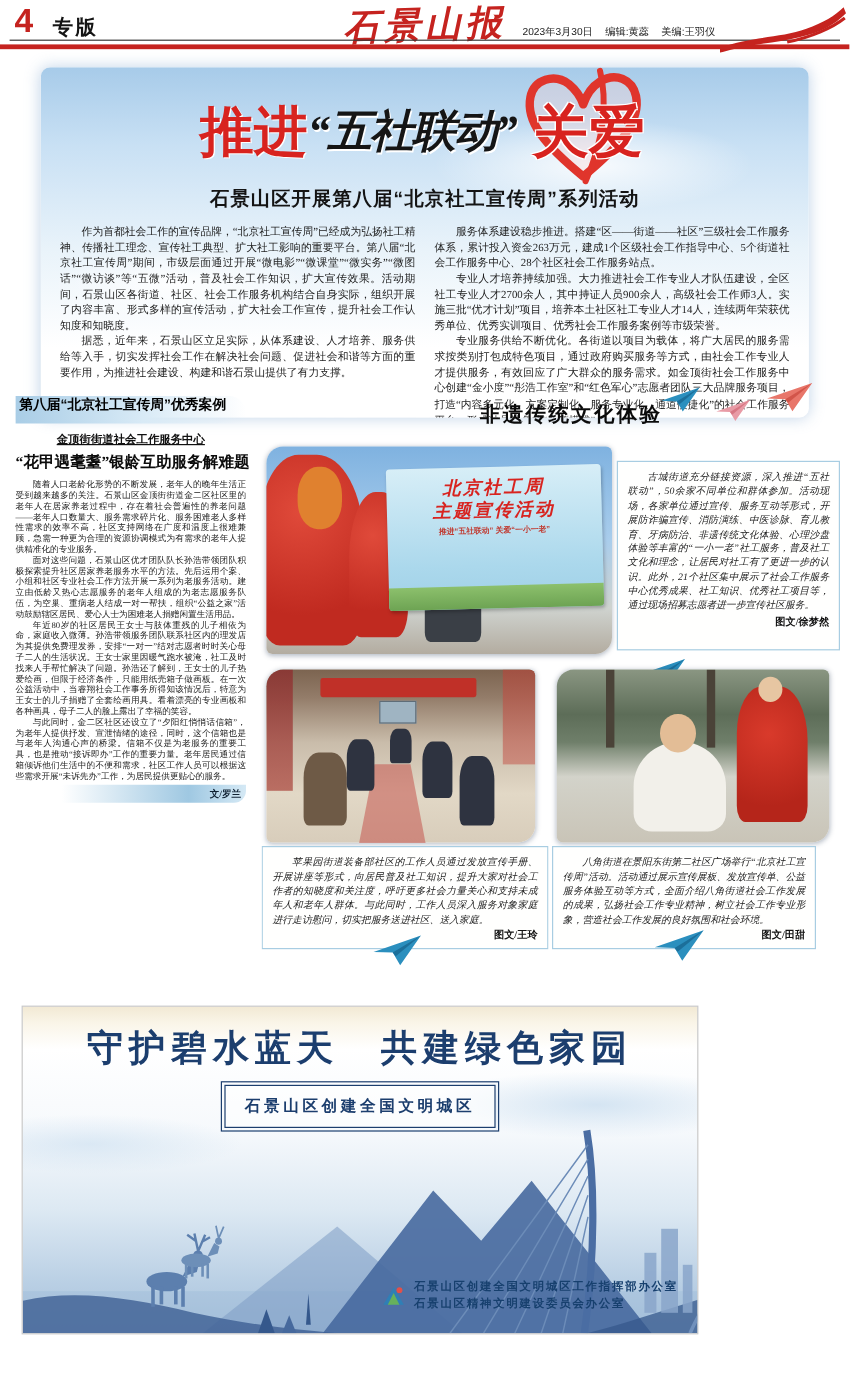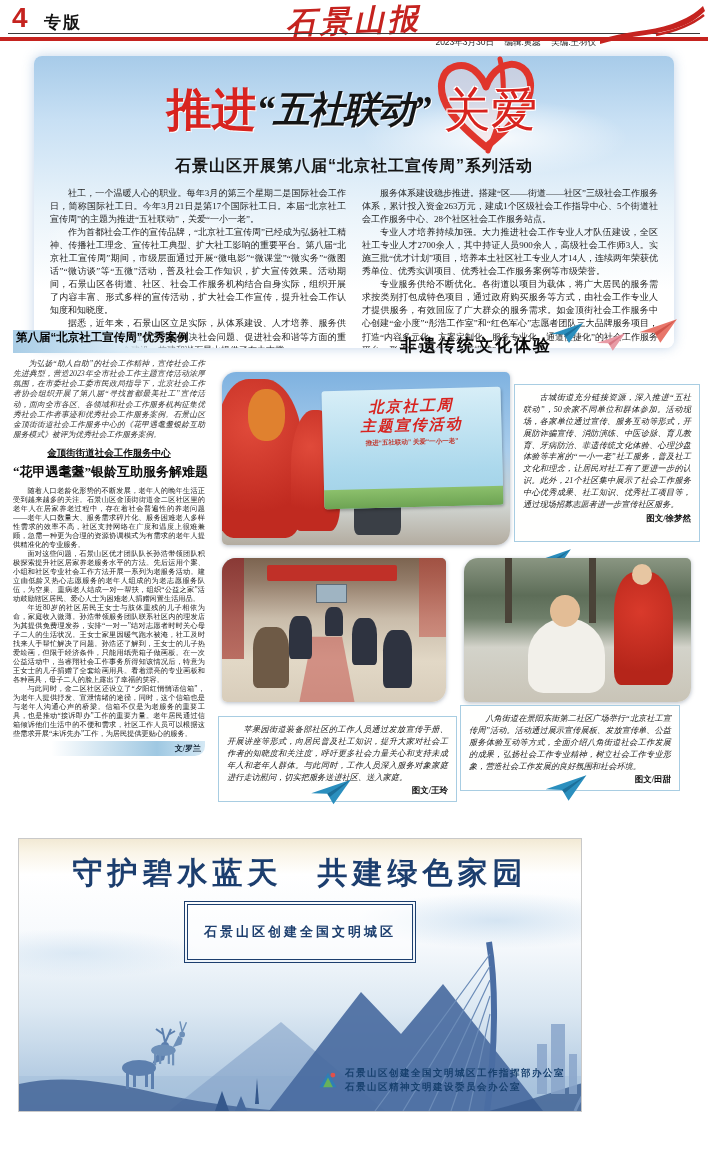--- a/index.html
+++ b/index.html
@@ -9,21 +9,21 @@
     background: #ffffff;
     font-family: "Liberation Serif", serif;
     color: #111;
   }
 
   
   .header { position: absolute; top: 0; left: 0; width: 708px; height: 46px; }
   .page-num { position: absolute; left: 12px; top: 2px; font: 900 28px "Liberation Sans", sans-serif; color: #c5231f; }
   .section-label { position: absolute; left: 44px; top: 11px; font: 700 17px "Liberation Sans", sans-serif; color: #141414; letter-spacing: 2px; }
   .masthead { position: absolute; left: 50%; top: 1px; transform: translateX(-50%) rotate(-2deg); font: 900 30px "Liberation Serif", serif; font-style: italic; color: #c5231f; letter-spacing: 4px; white-space: nowrap; }
-  .dateline { position: absolute; right: 112px; top: 37px; font: 400 8.5px "Liberation Sans", sans-serif; color: #222; white-space: nowrap; }
+  .dateline { position: absolute; right: 112px; top: 21px; font: 400 8.5px "Liberation Sans", sans-serif; color: #222; white-space: nowrap; }
   .dateline span { margin-left: 8px; }
   .hr-black { position: absolute; left: 8px; right: 8px; top: 33px; border-top: 1px solid #3a3a3a; }
   .hr-red { position: absolute; left: 0; right: 0; top: 37px; height: 4px; background: #c5231f; }
   .swoosh { position: absolute; right: 2px; top: 4px; }
 
   
   .lead {
     position: absolute; left: 34px; top: 56px; width: 640px; height: 292px;
     border-radius: 8px;
     background-image:
@@ -33,21 +33,21 @@
       linear-gradient(180deg, #a7cbe9 0%, #c8e0f4 22%, #e9f3fa 52%, #ffffff 80%);
     box-shadow: 0 0 12px rgba(120,160,205,.45);
     overflow: hidden;
   }
   .lead-title { position: relative; display: flex; align-items: center; justify-content: center; margin-top: 22px; height: 64px; }
   .t-seg { font-weight: 900; white-space: nowrap; }
   .t-red { font-family: "Liberation Sans", sans-serif; font-size: 45px; color: #d8231f; text-shadow: 1px 1px 0 #fff; }
   .t-black { font-family: "Liberation Serif", serif; font-style: italic; font-size: 37px; color: #151515; letter-spacing: -2px; text-shadow: 1px 1px 0 #fff; }
   .heart-seg { position: relative; margin: 0 4px 0 14px; }
   .heart-svg { position: absolute; left: -14px; top: -26px; }
-  .t-love { position: relative; z-index: 2; font-family: "Liberation Sans", sans-serif; font-weight: 400; font-size: 47px; color: #d8231f;
+  .t-love { position: relative; z-index: 2; font-family: "Liberation Sans", sans-serif; font-weight: 700; font-size: 47px; color: #d8231f;
             text-shadow: -1px -1px 0 #fff, 1px -1px 0 #fff, -1px 1px 0 #fff, 1px 1px 0 #fff; }
   .lead-subtitle { margin-top: 14px; text-align: center; font: 700 16px "Liberation Sans", sans-serif; color: #141414; letter-spacing: 1px; }
   .lead-cols { display: flex; gap: 16px; padding: 10px 16px 0 16px; }
   .lead-col { flex: 1; }
   .lead-col p { font-size: 9px; line-height: 1.45; text-align: justify; text-indent: 2em; color: #1c1c1c; }
 
   
   .case { position: absolute; left: 13px; top: 330px; width: 192px; }
   .case-banner {
     height: 23px; line-height: 23px; white-space: nowrap; padding-left: 3px;
@@ -99,36 +99,36 @@
   .photo-haircut { left: 250px; top: 232px; width: 227px; height: 144px;
     background: linear-gradient(180deg, #8a9682 0%, #5d6d58 26%, #6f7f6a 42%, #d3d3ca 62%, #c9c4b7 100%); }
   .hc-trunk { position: absolute; top: 0; width: 3%; height: 45%; background: #4a4338; }
   .hc-barber { position: absolute; right: 8%; top: 10%; width: 26%; height: 78%; background: radial-gradient(circle at 45% 35%, #d93a2b, #b5251a 75%); border-radius: 35% 40% 12% 12%; }
   .hc-barber-head { position: absolute; right: 17%; top: 4%; width: 9%; height: 15%; background: #e7c6a2; border-radius: 50%; }
   .hc-cape { position: absolute; left: 28%; top: 42%; width: 34%; height: 52%; background: #f2f0ea; border-radius: 50% 50% 20% 20%; }
   .hc-head { position: absolute; left: 38%; top: 26%; width: 13%; height: 22%; background: #e3bd96; border-radius: 50%; }
 
   .caption-box { position: absolute; border: 1px solid #a8cde2; background: #fffffe; padding: 7px 8px 4px 8px; }
   .caption-box.c1 { left: 300px; top: 58px; width: 186px; height: 158px; }
-  .caption-box.c2 { left: 4px; top: 379px; width: 239px; height: 86px; margin-top: 11px; }
+  .caption-box.c2 { left: 4px; top: 379px; width: 239px; height: 86px; }
   .caption-box.c3 { left: 246px; top: 379px; width: 220px; height: 86px; }
   .caption-text { font-size: 8.2px; line-height: 1.45; font-style: italic; text-align: justify; text-indent: 2em; color: #222; }
   .caption-credit { text-align: right; font: 700 8.5px "Liberation Serif", serif; color: #111; margin-top: 2px; }
 
   
   .banner {
     position: absolute; left: 18px; top: 838px; width: 564px; height: 274px;
     border: 1px solid #c9c9c9; overflow: hidden;
     background-image:
       radial-gradient(ellipse 200px 40px at 85% 30%, rgba(197,219,238,.7), rgba(197,219,238,0) 70%),
       radial-gradient(ellipse 180px 35px at 10% 42%, rgba(203,223,240,.6), rgba(203,223,240,0) 70%),
       linear-gradient(180deg, #f2e9d4 0%, #faf5e8 5%, #ffffff 13%, #f6f9fc 38%, #dde9f3 62%, #b9cfe4 85%, #a6c0da 100%);
   }
   .banner-title { margin-top: 14px; text-align: center; font: 700 30px "Liberation Serif", serif; color: #1c3e6e; letter-spacing: 5px; white-space: nowrap; }
-  .banner-subtitle-box { width: fit-content; margin: 10px auto 0 auto; border: 1px solid #1c3e6e; outline: 1px solid #1c3e6e; outline-offset: 2px; padding: 18px 16px;
+  .banner-subtitle-box { width: fit-content; margin: 10px auto 0 auto; border: 1px solid #1c3e6e; outline: 1px solid #1c3e6e; outline-offset: 2px; padding: 8px 16px;
     font: 700 13px "Liberation Serif", serif; color: #1c3e6e; letter-spacing: 3px; background: rgba(255,255,255,.55); }
   .banner-art { position: absolute; left: 0; bottom: 0; width: 672px; height: 185px; }
   .banner-orgs { position: absolute; right: 16px; bottom: 16px; display: flex; align-items: center; gap: 6px; }
   .banner-org-lines { font: 700 9.5px "Liberation Serif", serif; color: #17406e; line-height: 1.55; letter-spacing: 1.5px; white-space: nowrap; }
 </style>
 </head>
 <body>
 
 <div class="header">
   <div class="page-num">4</div>
@@ -155,36 +155,34 @@
       <svg class="heart-svg" width="112" height="104" viewBox="0 0 112 104">
         <path d="M56 94 C24 68 8 48 12 28 C15 13 32 8 44 17 C50 22 54 28 56 34 C58 28 62 20 70 15 C83 7 97 13 100 27 C104 47 88 68 56 94 Z" fill="rgba(247,210,208,0.35)" stroke="#e0352c" stroke-width="7" stroke-linejoin="round"></path>
         <path d="M70 6 C76 30 74 62 58 98" stroke="#e0352c" stroke-width="5" fill="none" stroke-linecap="round"></path>
       </svg>
       <span class="t-love">关爱</span>
     </span>
   </div>
   <div class="lead-subtitle">石景山区开展第八届“北京社工宣传周”系列活动</div>
   <div class="lead-cols">
     <div class="lead-col">
-      <p>社工，一个温暖人心的职业。每年3月的第三个星期二是国际社会工作日，简称国际社工日。今年3月21日是第17个国际社工日。本届“北京社工宣传周”的主题为推进“五社联动”，关爱“一小一老”。</p>
       <p>作为首都社会工作的宣传品牌，“北京社工宣传周”已经成为弘扬社工精神、传播社工理念、宣传社工典型、扩大社工影响的重要平台。第八届“北京社工宣传周”期间，市级层面通过开展“微电影”“微课堂”“微实务”“微图话”“微访谈”等“五微”活动，普及社会工作知识，扩大宣传效果。活动期间，石景山区各街道、社区、社会工作服务机构结合自身实际，组织开展了内容丰富、形式多样的宣传活动，扩大社会工作宣传，提升社会工作认知度和知晓度。</p>
       <p>据悉，近年来，石景山区立足实际，从体系建设、人才培养、服务供给等入手，切实发挥社会工作在解决社会问题、促进社会和谐等方面的重要作用，为推进社会建设、构建和谐石景山提供了有力支撑。</p>
     </div>
     <div class="lead-col">
       <p>服务体系建设稳步推进。搭建“区——街道——社区”三级社会工作服务体系，累计投入资金263万元，建成1个区级社会工作指导中心、5个街道社会工作服务中心、28个社区社会工作服务站点。</p>
       <p>专业人才培养持续加强。大力推进社会工作专业人才队伍建设，全区社工专业人才2700余人，其中持证人员900余人，高级社会工作师3人。实施三批“优才计划”项目，培养本土社区社工专业人才14人，连续两年荣获优秀单位、优秀实训项目、优秀社会工作服务案例等市级荣誉。</p>
       <p>专业服务供给不断优化。各街道以项目为载体，将广大居民的服务需求按类别打包成特色项目，通过政府购买服务等方式，由社会工作专业人才提供服务，有效回应了广大群众的服务需求。如金顶街社会工作服务中心创建“金小度”“彤浩工作室”和“红色军心”志愿者团队三大品牌服务项目，打造“内容多元化、方案定制化、服务专业化、通道便捷化”的社会工作服务平台，形成独具特色的“金顶模式”。</p>
 
     </div>
   </div>
 </div>
 
 <div class="case">
   <div class="case-banner">第八届“北京社工宣传周”优秀案例</div>
-  <div class="case-intro">为弘扬“助人自助”的社会工作精神，宣传社会工作先进典型，营造2023年全市社会工作主题宣传活动浓厚氛围，在市委社会工委市民政局指导下，北京社会工作者协会组织开展了第八届“寻找首都最美社工”宣传活动，面向全市各区、各领域和社会工作服务机构征集优秀社会工作者事迹和优秀社会工作服务案例。石景山区金顶街街道社会工作服务中心的《花甲遇耄耋银龄互助服务模式》被评为优秀社会工作服务案例。</div>
   <div class="case-org">金顶街街道社会工作服务中心</div>
   <div class="case-title">“花甲遇耄耋”银龄互助服务解难题</div>
   <div class="case-body">
     <p>随着人口老龄化形势的不断发展，老年人的晚年生活正受到越来越多的关注。石景山区金顶街街道金二区社区里的老年人在居家养老过程中，存在着社会普遍性的养老问题——老年人口数量大、服务需求碎片化、服务困难老人多样性需求的效率不高，社区支持网络在广度和温度上很难兼顾，急需一种更为合理的资源协调模式为有需求的老年人提供精准化的专业服务。</p>
     <p>面对这些问题，石景山区优才团队队长孙浩带领团队积极探索提升社区居家养老服务水平的方法。先后运用个案、小组和社区专业社会工作方法开展一系列为老服务活动。建立由低龄又热心志愿服务的老年人组成的为老志愿服务队伍，为空巢、重病老人结成一对一帮扶，组织“公益之家”活动鼓励辖区居民、爱心人士为困难老人捐赠闲置生活用品。</p>
     <p>年近80岁的社区居民王女士与肢体重残的儿子相依为命，家庭收入微薄。孙浩带领服务团队联系社区内的理发店为其提供免费理发券，安排“一对一”结对志愿者时时关心母子二人的生活状况。王女士家里因暖气跑水被淹，社工及时找来人手帮忙解决了问题。孙浩还了解到，王女士的儿子热爱绘画，但限于经济条件，只能用纸壳箱子做画板。在一次公益活动中，当睿翔社会工作事务所得知该情况后，特意为王女士的儿子捐赠了全套绘画用具。看着漂亮的专业画板和各种画具，母子二人的脸上露出了幸福的笑容。</p>
     <p>与此同时，金二区社区还设立了“夕阳红悄悄话信箱”，为老年人提供抒发、宣泄情绪的途径，同时，这个信箱也是与老年人沟通心声的桥梁。信箱不仅是为老服务的重要工具，也是推动“接诉即办”工作的重要力量。老年居民通过信箱倾诉他们生活中的不便和需求，社区工作人员可以根据这些需求开展“未诉先办”工作，为居民提供更贴心的服务。</p>
   </div>
   <div class="case-byline">文/罗兰</div>
 </div>

